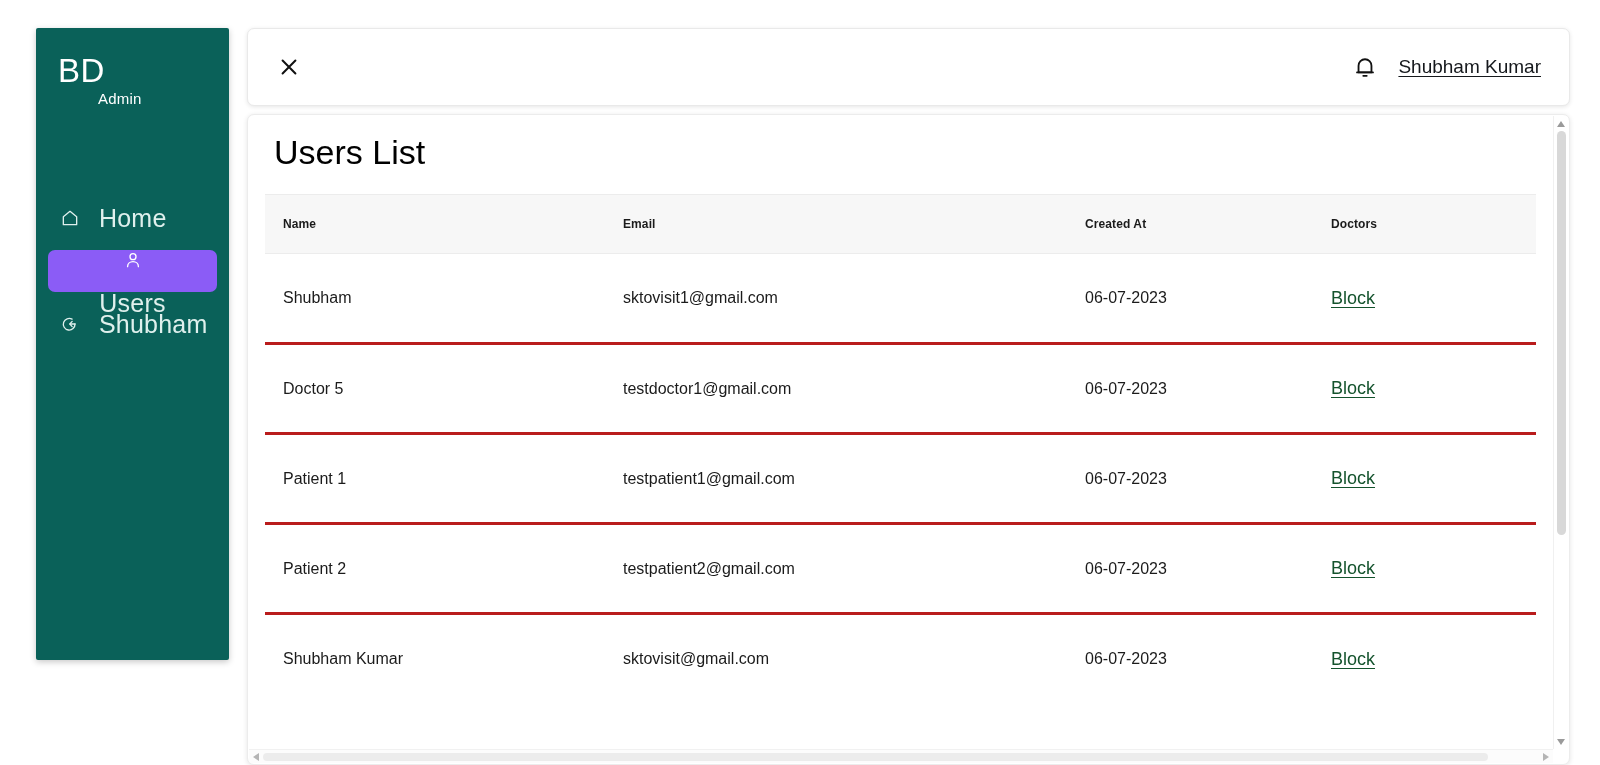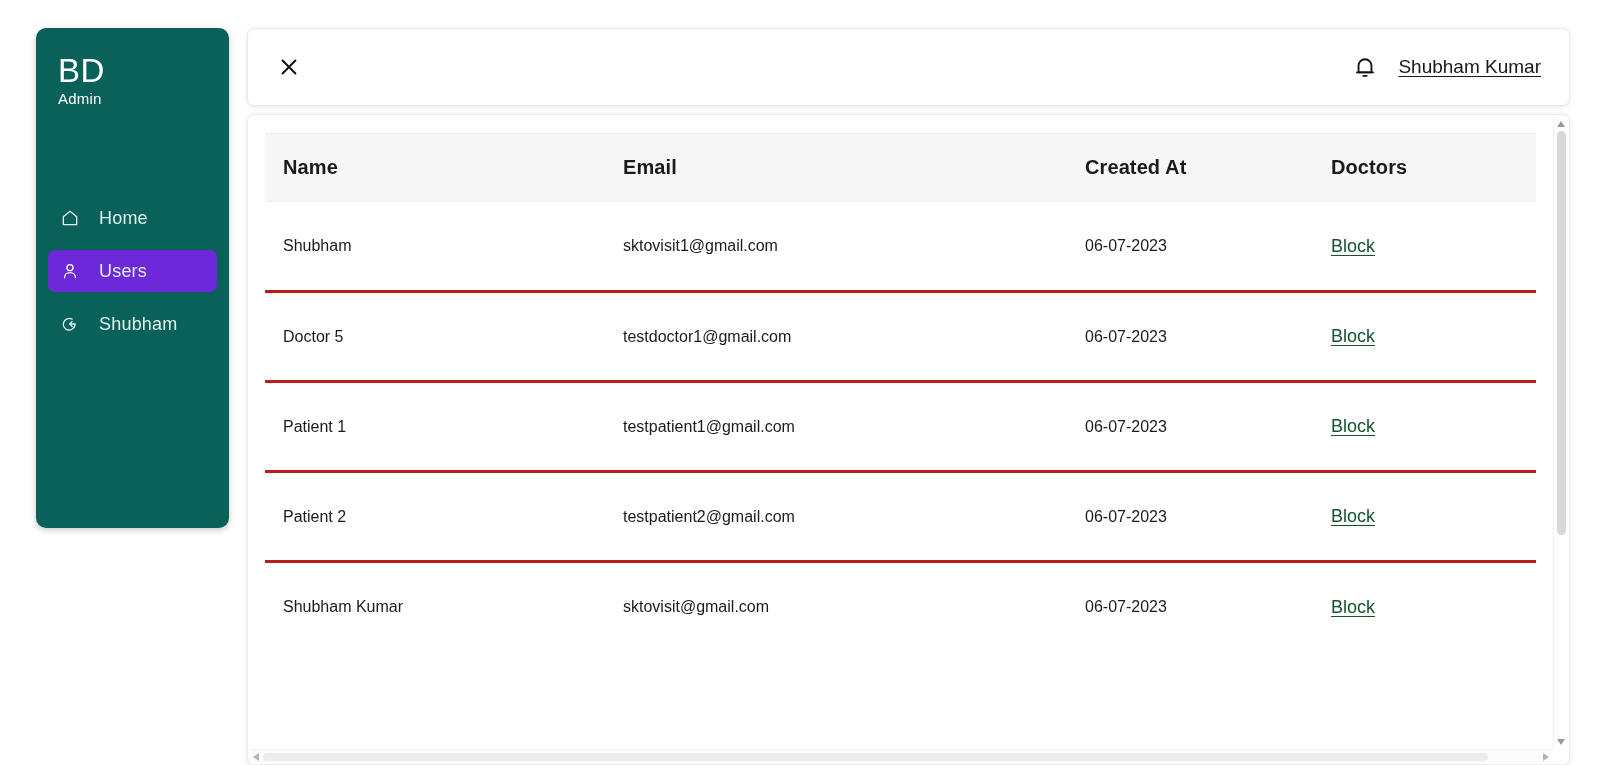--- a/index.html
+++ b/index.html
@@ -19,23 +19,23 @@
     background: #ffffff;
     display: flex;
     padding: 28px 30px 0 36px;
     gap: 18px;
   }
 
   
   .sidebar {
     width: 193px;
     flex: 0 0 193px;
-    height: 500px;
+    height: 632px;
     background: #0a6159;
-    border-radius: 10px;
+    border-radius: 2px;
     box-shadow: 0 2px 6px rgba(0,0,0,.22);
     padding: 26px 0 0 0;
     display: flex;
     flex-direction: column;
     color: #e6f5f2;
     position: relative;
     overflow: hidden;
   }
 
   .brand {
@@ -48,53 +48,55 @@
     letter-spacing: .5px;
     line-height: 1.0;
     color: #ffffff;
   }
   .brand-sub {
     font-size: 15px;
     font-weight: 400;
     color: #ffffff;
     margin-top: 3px;
     letter-spacing: .2px;
+    margin-left: 40px;
   }
 
   .nav {
     display: flex;
     flex-direction: column;
     gap: 11px;
     padding: 0 12px;
   }
 
   .nav-item {
     display: flex;
     align-items: center;
     gap: 19px;
     height: 42px;
     padding: 0 12px;
     border-radius: 7px;
     cursor: pointer;
     color: #dff0ed;
   }
   .nav-item.active {
-    background: #6d28d9;
+    background: #8b5cf6;
+    flex-direction: column;
   }
   .nav-item .nav-icon {
     width: 20px;
     height: 20px;
     display: flex;
     align-items: center;
     justify-content: center;
     flex: 0 0 20px;
   }
   .nav-item .nav-icon svg { display:block; }
   .nav-label {
-    font-size: 18px;
+    font-size: 25px;
     font-weight: 400;
     letter-spacing: .2px;
     white-space: nowrap;
   }
 
   
   .right {
     flex: 1;
     display: flex;
     flex-direction: column;
@@ -171,21 +173,21 @@
 
   table.users {
     width: calc(100% - 34px);
     margin-left: 17px;
     border-collapse: collapse;
     table-layout: fixed;
   }
   table.users thead th {
     background: #f7f7f7;
     text-align: left;
-    font-size: 20px;
+    font-size: 12px;
     font-weight: 700;
     color: #1b1b1b;
     padding: 22px 0 22px 18px;
     border-top: 1px solid #ececec;
     border-bottom: 1px solid #ececec;
     letter-spacing: .1px;
   }
   table.users tbody td {
     font-size: 16px;
     color: #1b1b1b;
@@ -331,20 +333,21 @@
           </svg>
         </button>
         <a class="user-link">Shubham Kumar</a>
       </div>
     </header>
 
     <section class="card">
 
       <div class="card-scroll">
 
+        <h1 class="page-title">Users List</h1>
 
         <table class="users">
           <thead>
             <tr>
               <th class="col-name">Name</th>
               <th class="col-email">Email</th>
               <th class="col-created">Created At</th>
               <th class="col-actions">Doctors</th>
             </tr>
           </thead>

